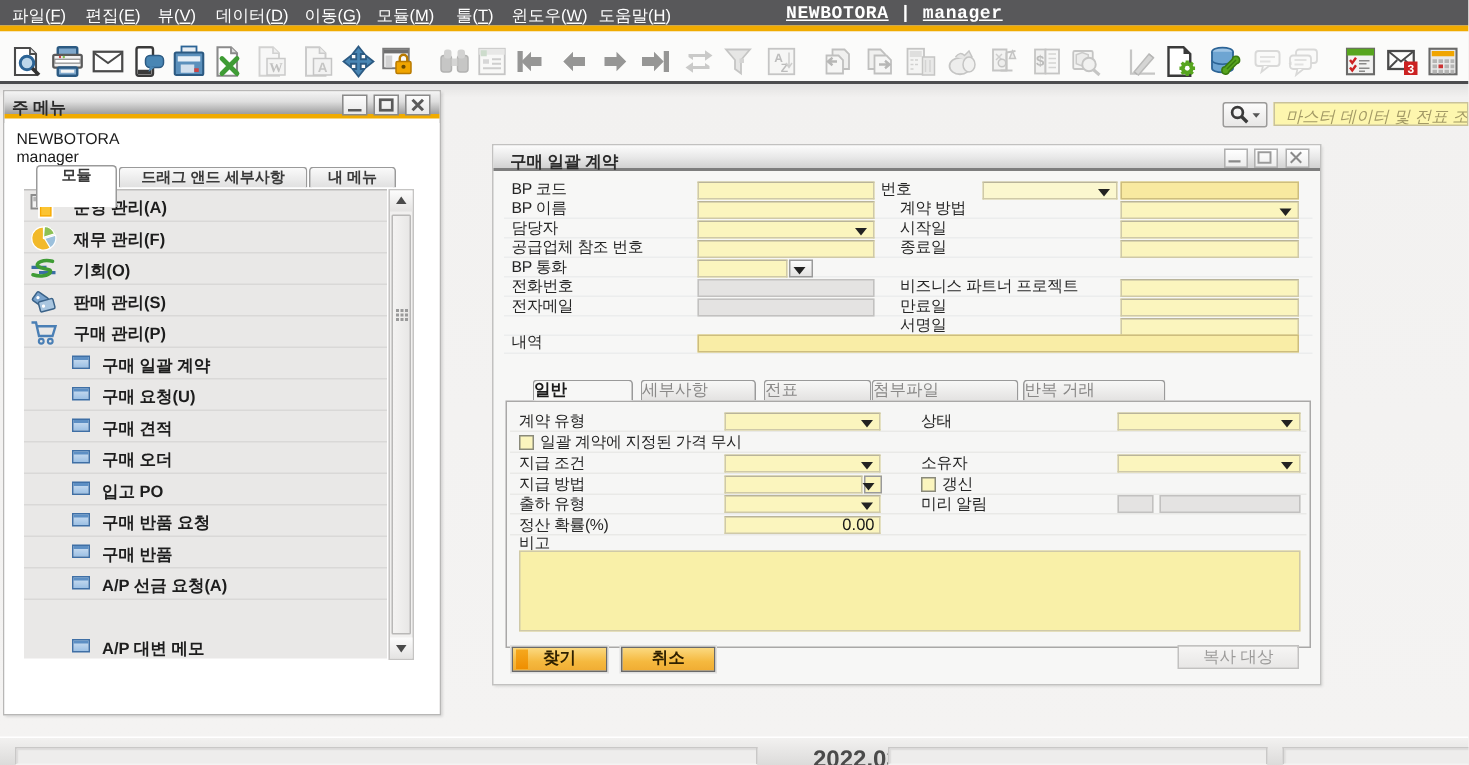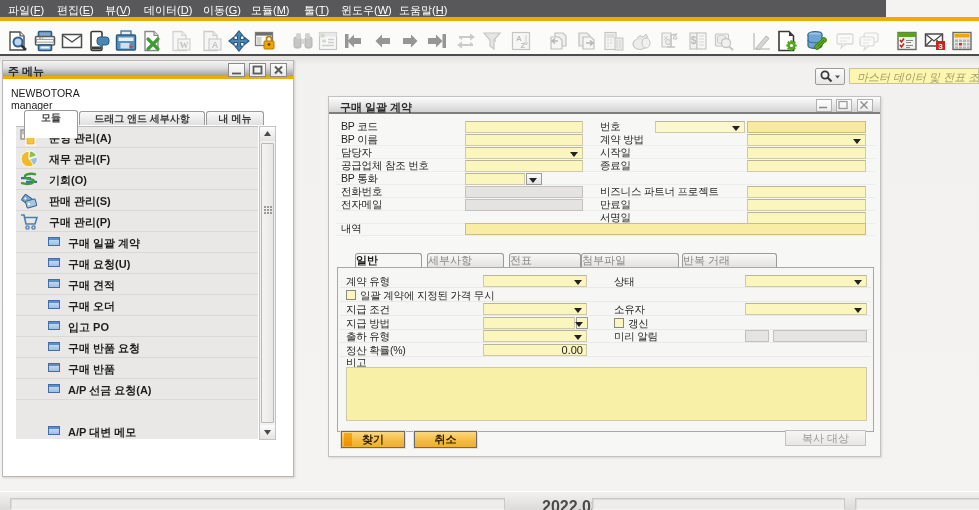--- a/index.html
+++ b/index.html
@@ -1,19 +1,19 @@
 <!DOCTYPE html>
 <html><head>
 <meta charset="utf-8">
 <style>
 * { margin:0; padding:0; box-sizing:border-box; }
 html,body { width:979px; height:510px; overflow:hidden; }
 body { font-family:"Liberation Sans", sans-serif; background:#f4f3f2; position:relative; }
 .abs { position:absolute; }
-#menubar { left:0; top:0; width:886px; height:17px; background:#58585a; color:#fff; font-size:11px; }
+#menubar { left:0; top:0; width:979px; height:17px; background:#58585a; color:#fff; font-size:11px; }
 #menubar span.mi { position:absolute; top:3px; white-space:nowrap; }
 #goldline { left:0; top:17px; width:979px; height:4px; background:#f0ab00; }
 #toolbar { left:0; top:21px; width:979px; height:33px; background:#fbfbfa; }
 #toolsep { left:0; top:54px; width:979px; height:2px; background:#4c4c4e; }
 #workspace { left:0; top:56px; width:979px; height:435px; background:linear-gradient(#e3e2e1,#f2f1f0 9px,#f4f3f2); }
 #statusbar { left:0; top:491px; width:979px; height:19px; background:linear-gradient(#f2f1f0,#dcdbda); border-top:1px solid #fff; }
 .spanel { position:absolute; top:6px; height:12px; background:#eeedec; border:1px solid #c9c8c7; border-bottom-color:#f4f3f2; box-shadow:inset 1px 1px 1px rgba(0,0,0,0.08); }
 
 #lp { left:2px; top:60px; width:292px; height:417px; background:#fff; border:1px solid #b8b7b6; box-shadow:1px 1px 2px rgba(0,0,0,0.15); }
 #lp-title { position:absolute; left:0; top:0; width:100%; height:18px; background:linear-gradient(#f4f4f4,#dedede 45%,#9e9e9e); border-bottom:3px solid #f0ab00; }
@@ -63,20 +63,21 @@
 <div class="abs" id="menubar">
 <span class="mi" style="left:8px">파일(<u>F</u>)</span>
 <span class="mi" style="left:57px">편집(<u>E</u>)</span>
 <span class="mi" style="left:105px">뷰(<u>V</u>)</span>
 <span class="mi" style="left:144px">데이터(<u>D</u>)</span>
 <span class="mi" style="left:203px">이동(<u>G</u>)</span>
 <span class="mi" style="left:251px">모듈(<u>M</u>)</span>
 <span class="mi" style="left:304px">툴(<u>T</u>)</span>
 <span class="mi" style="left:341px">윈도우(<u>W</u>)</span>
 <span class="mi" style="left:399px">도움말(<u>H</u>)</span>
+<span class="mi" style="left:524px; font-family:'Liberation Mono',monospace; font-weight:bold; font-size:12px; top:2px; letter-spacing:0.4px;"><u>NEWBOTORA</u>&nbsp;|&nbsp;<u>manager</u></span>
 </div>
 <div class="abs" id="goldline"></div>
 <div class="abs" id="toolbar">
 <svg class="ticon" style="left:7px" width="22" height="22" viewBox="0 0 22 22">
       <path d="M3 2h10l4 4v14H3z" fill="#fff" stroke="#4a4a4a" stroke-width="1.4"></path>
       <path d="M13 2v4h4" fill="#e8e8e8" stroke="#4a4a4a" stroke-width="1.2"></path>
       <circle cx="11" cy="12" r="4.5" fill="#bcd6ea" stroke="#2c6496" stroke-width="2"></circle>
       <path d="M14.5 15.5 L19 20" stroke="#333" stroke-width="2.5"></path>
     </svg>
 <svg class="ticon" style="left:34px" width="22" height="22" viewBox="0 0 22 22">
@@ -452,21 +453,21 @@
 <div class="frow" style="top:36px"></div>
     <div class="frow" style="top:49px"></div>
     <div class="frow" style="top:62px"></div>
     <div class="frow" style="top:75px"></div>
     <div class="frow" style="top:88px"></div>
     <div class="frow" style="top:101px"></div>
     <div class="frow" style="top:114px"></div>
     <div class="frow" style="top:126px"></div>
 <span class="flabel" style="left:12px;top:24px">BP 코드</span>
     <div class="inp" style="left:136px;top:24px;width:118px"></div>
-<span class="flabel" style="left:271px;top:24px">번호</span>
+<span class="flabel" style="left:258px;top:24px">번호</span>
     <div class="inp dd" style="left:326px;top:24px;width:90px;background:#fbf7cf"></div>
     <div class="inpg" style="left:418px;top:24px;width:119px"></div>
 <span class="flabel" style="left:12px;top:37px">BP 이름</span>
     <div class="inp" style="left:136px;top:37px;width:118px"></div>
 <span class="flabel" style="left:271px;top:37px">계약 방법</span>
     <div class="inp dd" style="left:418px;top:37px;width:119px"></div>
 <span class="flabel" style="left:12px;top:50px">담당자</span>
     <div class="inp dd" style="left:136px;top:50px;width:118px"></div>
 <span class="flabel" style="left:271px;top:50px">시작일</span>
     <div class="inp" style="left:418px;top:50px;width:119px"></div>

